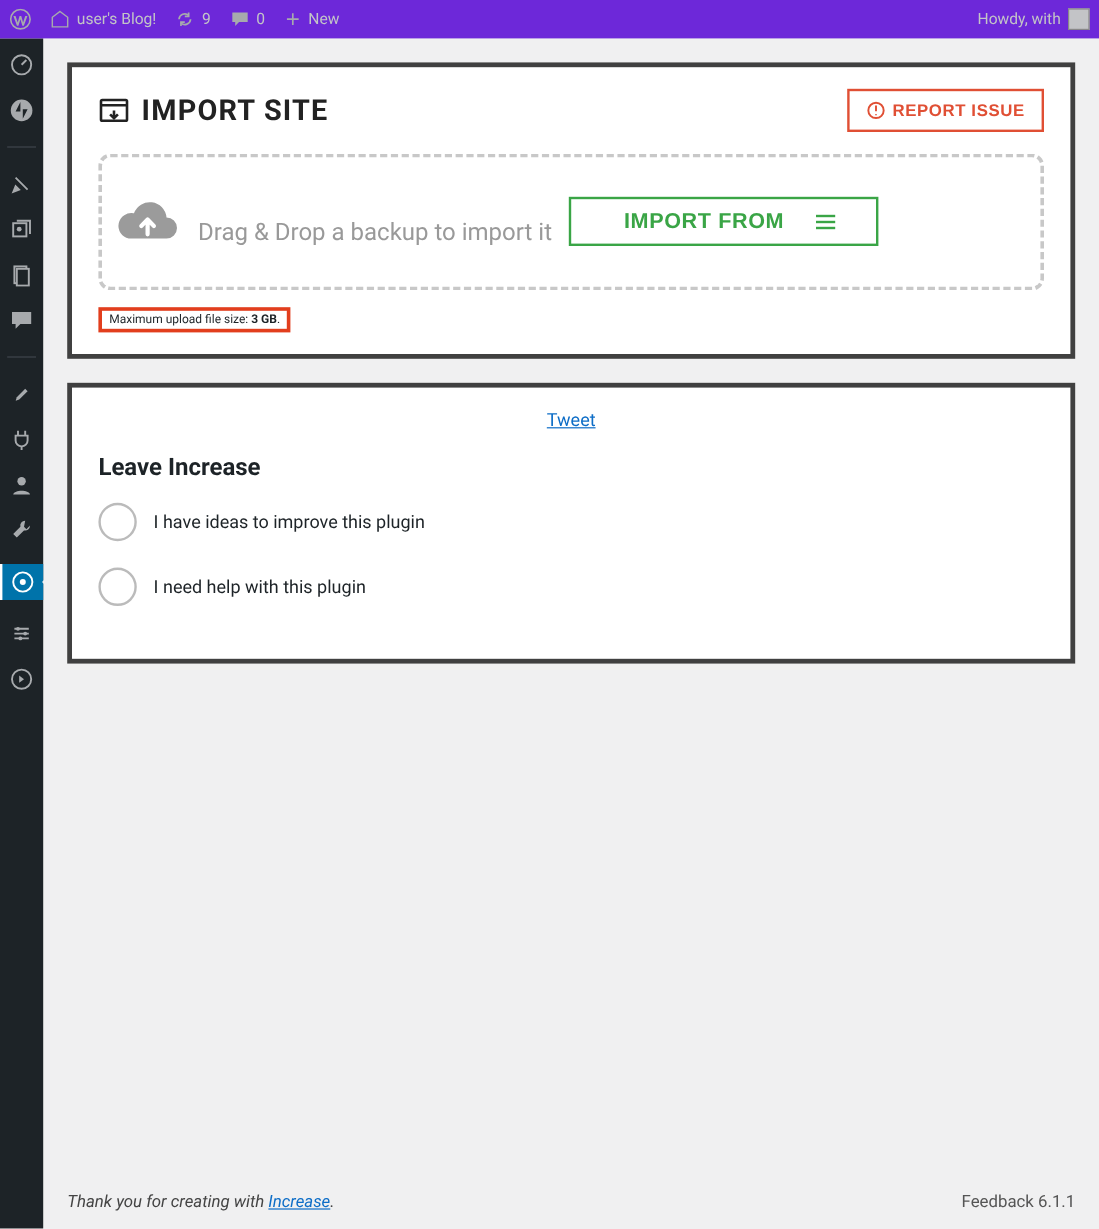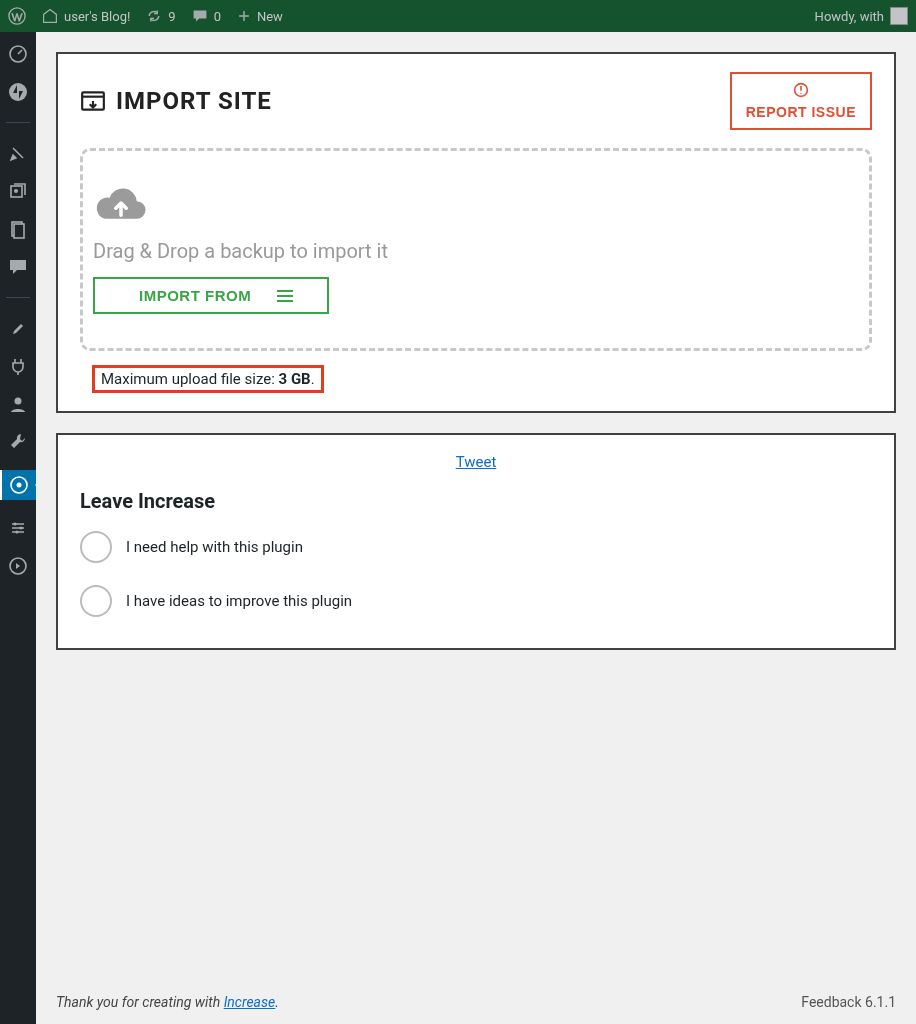--- a/index.html
+++ b/index.html
@@ -1,53 +1,53 @@
 <!DOCTYPE html>
 <html><head>
 <meta charset="utf-8">
 <style>
   html,body{margin:0;padding:0;font-family:-apple-system,BlinkMacSystemFont,"Segoe UI",Roboto,sans-serif;background:#f0f0f1;color:#1d2327;font-size:13px;}
   .frame{width:916px;height:1024px;background:#f0f0f1;position:relative;overflow:hidden;}
 
   
-  .adminbar{position:absolute;top:0;left:0;right:0;height:32px;background:#14532d;color:#c3c4c7;display:flex;align-items:center;font-size:13px;z-index:10;}
+  .adminbar{position:absolute;top:0;left:0;right:0;height:32px;background:#6d28d9;color:#c3c4c7;display:flex;align-items:center;font-size:13px;z-index:10;}
   .ab-item{display:flex;align-items:center;padding:0 8px;height:32px;color:#c3c4c7;cursor:pointer;gap:6px;}
   .ab-item svg{fill:#a7aaad;}
   .ab-spacer{flex:1;}
   .avatar{width:16px;height:16px;background:#c3c4c7;border:1px solid #888;}
 
   
   .leftrail{position:absolute;left:0;top:32px;bottom:0;width:36px;background:#1d2327;display:flex;flex-direction:column;align-items:center;padding-top:12px;gap:18px;}
   .leftrail .mi{width:20px;height:20px;display:flex;align-items:center;justify-content:center;}
   .leftrail .mi svg{fill:#a7aaad;width:20px;height:20px;}
   .leftrail .sep{width:24px;height:0;border-top:1px solid #40464d;margin:2px 0;}
   .leftrail .active{background:#0073aa;width:34px;height:30px;display:flex;align-items:center;justify-content:center;border-left:2px solid #fff;position:relative;}
   .leftrail .active::after{content:"";position:absolute;right:-5px;top:50%;transform:translateY(-50%);border-top:6px solid transparent;border-bottom:6px solid transparent;border-right:6px solid #f0f0f1;}
   .leftrail .active svg{fill:#fff;}
 
   
   .content{position:absolute;left:36px;right:0;top:32px;bottom:0;padding:20px 20px 0 20px;display:flex;flex-direction:column;}
 
-  .panel{background:#fff;border:2px solid #404040;padding:18px 22px;}
+  .panel{background:#fff;border:4px solid #404040;padding:18px 22px;}
   .panel + .panel{margin-top:20px;}
 
   .titlebar{display:flex;align-items:center;justify-content:space-between;margin-bottom:18px;}
   .title{display:flex;align-items:center;gap:10px;font-size:24px;font-weight:700;letter-spacing:1px;color:#222;}
   .title svg{width:26px;height:26px;fill:#222;stroke:#222;}
-  .report-btn{border:2px solid #e04f34;color:#e04f34;background:#fff;padding:8px 14px;font-weight:700;font-size:14px;letter-spacing:.5px;display:flex;align-items:center;gap:6px;cursor:pointer;flex-direction:column;}
+  .report-btn{border:2px solid #e04f34;color:#e04f34;background:#fff;padding:8px 14px;font-weight:700;font-size:14px;letter-spacing:.5px;display:flex;align-items:center;gap:6px;cursor:pointer;}
   .report-btn svg{width:16px;height:16px;fill:none;stroke:#e04f34;stroke-width:2;}
 
-  .dropzone{border:3px dashed #c8c8c8;border-radius:10px;padding:30px 10px 34px;display:flex;flex-direction:column;align-items:flex-start;gap:14px;}
+  .dropzone{border:3px dashed #c8c8c8;border-radius:10px;padding:30px 10px 34px;display:flex;flex-direction:row;align-items:flex-end;gap:14px;}
   .cloud{fill:#9b9b9b;width:56px;height:44px;}
   .dropzone-text{color:#999;font-size:20px;}
-  .import-btn{border:2px solid #3aa546;color:#3aa546;background:#fff;padding:8px 34px 8px 44px;font-weight:700;font-size:15px;letter-spacing:.5px;display:flex;align-items:center;gap:26px;cursor:pointer;}
+  .import-btn{border:2px solid #3aa546;color:#3aa546;background:#fff;padding:8px 34px 8px 44px;font-weight:700;font-size:18px;letter-spacing:.5px;display:flex;align-items:center;gap:26px;cursor:pointer;}
   .hb{display:inline-flex;flex-direction:column;gap:3px;}
   .hb span{width:16px;height:2px;background:#3aa546;}
 
-  .maxline{margin-top:14px;border:3px solid #e23e1d;display:inline-block;padding:2px 6px;font-size:15px;margin-left:12px;}
+  .maxline{margin-top:14px;border:3px solid #e23e1d;display:inline-block;padding:2px 6px;font-size:10px;}
   .maxline b{font-weight:700;}
 
   .howto{margin-top:12px;font-size:15px;}
   .howto a{color:#0d6dc7;text-decoration:underline;}
   .unlimited{border:1px solid #3aa546;color:#3aa546;border-radius:3px;padding:2px 6px;font-size:12px;font-weight:700;display:inline-flex;align-items:center;gap:4px;cursor:pointer;margin-left:2px;}
   .unlimited svg{width:12px;height:12px;stroke:#3aa546;fill:none;stroke-width:2;}
 
   .tweet{text-align:center;margin-bottom:18px;}
   .tweet a{color:#0d6dc7;text-decoration:underline;font-size:15px;}
 
@@ -223,32 +223,32 @@
       </div>
 
       <div>
         <span class="maxline">
           <span>Maximum upload file size: </span><b>3 GB</b><span>.</span>
         </span>
       </div>
 
     </div>
 
-    <div class="panel" style="padding-bottom:9px;">
+    <div class="panel" style="padding-bottom:22px;">
       <div class="tweet">
         <a>Tweet</a>
       </div>
       <h2 class="feedback-title">Leave Increase</h2>
       <label class="radio-row">
         <span class="circ"></span>
-        <span>I need help with this plugin</span>
+        <span>I have ideas to improve this plugin</span>
       </label>
       <label class="radio-row">
         <span class="circ"></span>
-        <span>I have ideas to improve this plugin</span>
+        <span>I need help with this plugin</span>
       </label>
     </div>
 
     <div class="footerbar">
       <span>
         <span>Thank you for creating with </span><a>Increase</a><span>.</span>
       </span>
       <span class="version">Feedback 6.1.1</span>
     </div>
 

